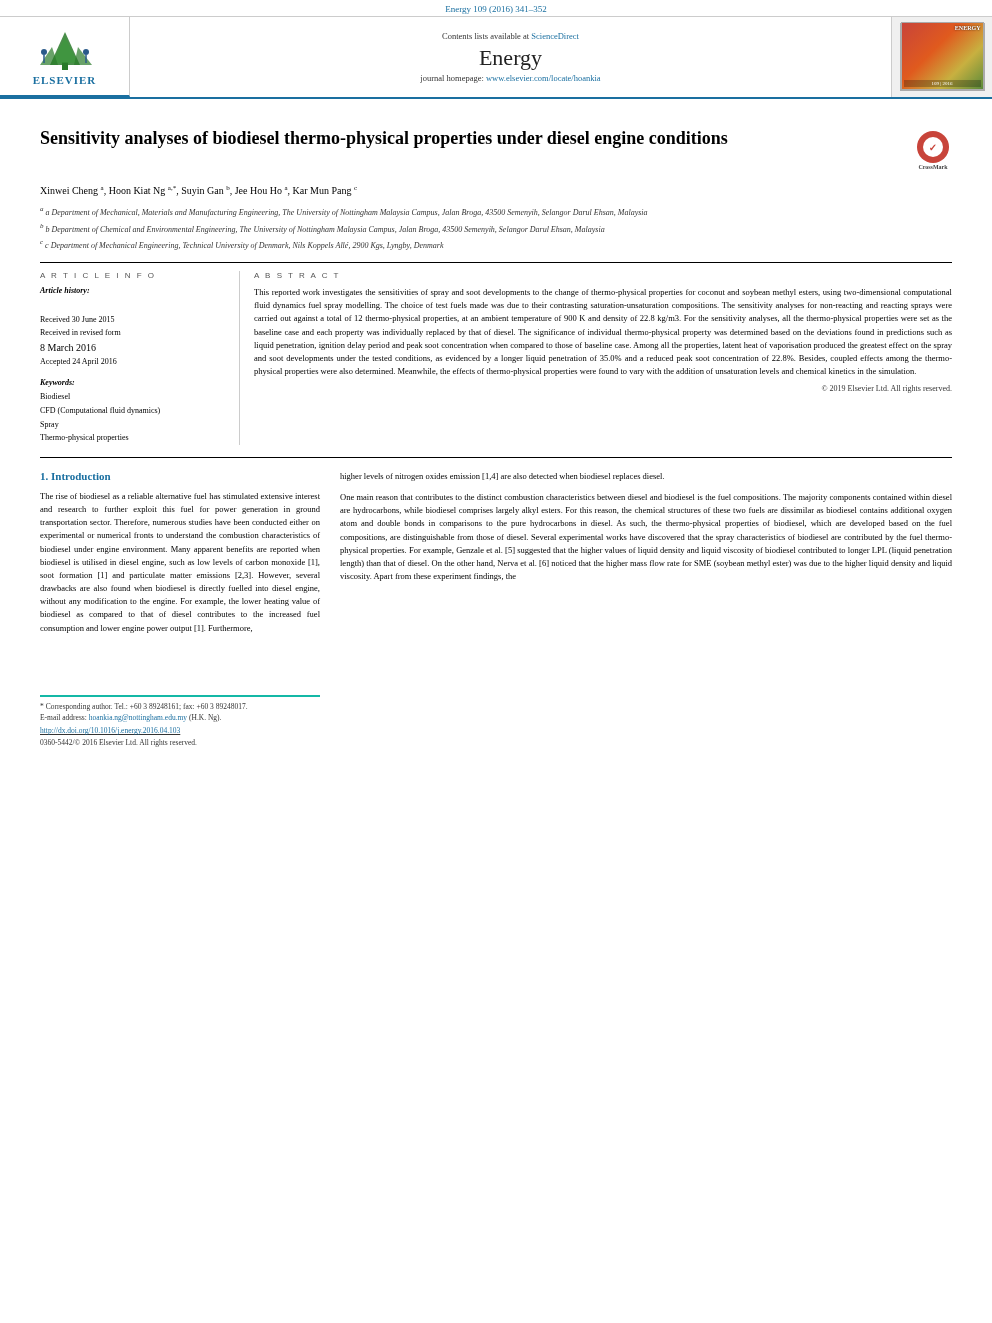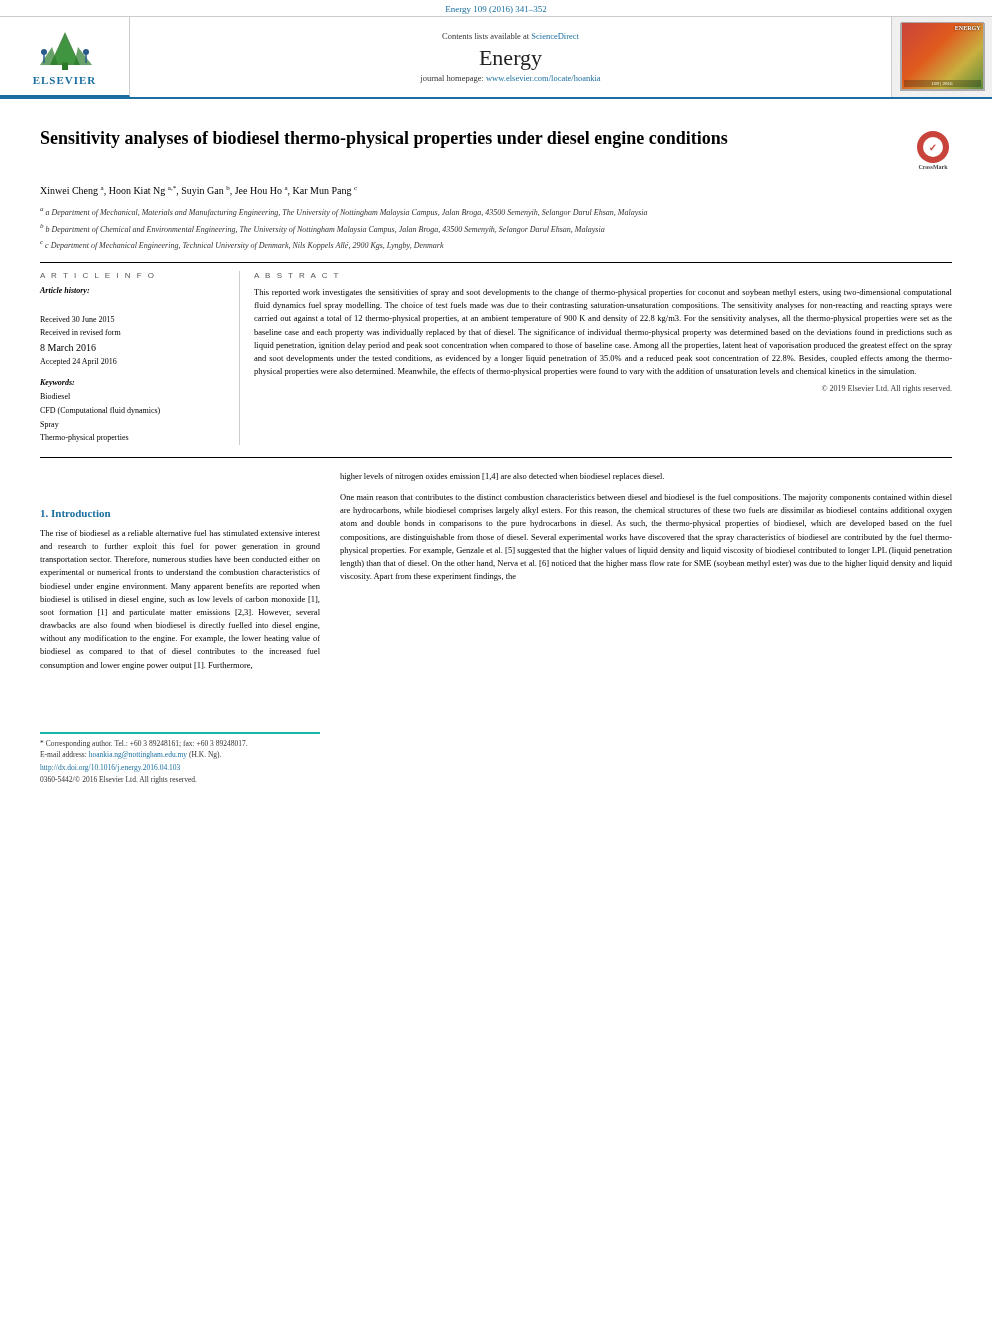--- a/index.html
+++ b/index.html
@@ -257,21 +257,20 @@
     }
     .intro-col-right {
       flex: 1;
     }
 
     .section-number-title {
       font-size: 11px;
       font-weight: bold;
       color: #1a6fa0;
       margin-bottom: 8px;
-      margin-top: 37px;
     }
 
     .intro-text {
       font-size: 8.5px;
       line-height: 1.55;
       text-align: justify;
       color: #000;
     }
     .intro-text p {
       margin-bottom: 6px;
@@ -421,21 +420,21 @@
         <p>The rise of biodiesel as a reliable alternative fuel has stimulated extensive interest and research to further exploit this fuel for power generation in ground transportation sector. Therefore, numerous studies have been conducted either on experimental or numerical fronts to understand the combustion characteristics of biodiesel under engine environment. Many apparent benefits are reported when biodiesel is utilised in diesel engine, such as low levels of carbon monoxide [1], soot formation [1] and particulate matter emissions [2,3]. However, several drawbacks are also found when biodiesel is directly fuelled into diesel engine, without any modification to the engine. For example, the lower heating value of biodiesel as compared to that of diesel contributes to the increased fuel consumption and lower engine power output [1]. Furthermore,</p>
       </div>
 
       <div class="footnotes" style="border-top:2px solid #14b8a6;margin-top:60px;padding-top:4px;">
         <p class="footnote-item" style="font-size:7.5px;line-height:1.5;color:#333;">
           * Corresponding author. Tel.: +60 3 89248161; fax: +60 3 89248017.
         </p>
         <p class="footnote-item" style="font-size:7.5px;line-height:1.5;color:#333;">
           E-mail address: <a href="#" class="footnote-link" style="color:#1a6fa0;text-decoration:none;">hoankia.ng@nottingham.edu.my</a> (H.K. Ng).
         </p>
-        <p class="footnote-item" style="font-size:7.5px;line-height:1.5;color:#333;margin-top:2px;">
+        <p class="footnote-item" style="font-size:7.5px;line-height:1.5;color:#333;margin-top:2px;text-decoration:underline;">
           <a href="#" class="footnote-link" style="color:#1a6fa0;text-decoration:none;">http://dx.doi.org/10.1016/j.energy.2016.04.103</a>
         </p>
         <p class="footnote-item" style="font-size:7.5px;line-height:1.5;color:#333;">0360-5442/© 2016 Elsevier Ltd. All rights reserved.</p>
       </div>
     </div>
 
     <div class="intro-col-right" style="flex:1;">
       <div class="intro-text" style="font-size:8.5px;line-height:1.55;text-align:justify;color:#000;">
         <p style="margin-bottom:8px;">higher levels of nitrogen oxides emission [1,4] are also detected when biodiesel replaces diesel.</p>
         <p>One main reason that contributes to the distinct combustion characteristics between diesel and biodiesel is the fuel compositions. The majority components contained within diesel are hydrocarbons, while biodiesel comprises largely alkyl esters. For this reason, the chemical structures of these two fuels are dissimilar as biodiesel contains additional oxygen atom and double bonds in comparisons to the pure hydrocarbons in diesel. As such, the thermo-physical properties of biodiesel, which are developed based on the fuel compositions, are distinguishable from those of diesel. Several experimental works have discovered that the spray characteristics of biodiesel are contributed by the fuel thermo-physical properties. For example, Genzale et al. [5] suggested that the higher values of liquid density and liquid viscosity of biodiesel contributed to longer LPL (liquid penetration length) than that of diesel. On the other hand, Nerva et al. [6] noticed that the higher mass flow rate for SME (soybean methyl ester) was due to the higher liquid density and liquid viscosity. Apart from these experiment findings, the</p>

